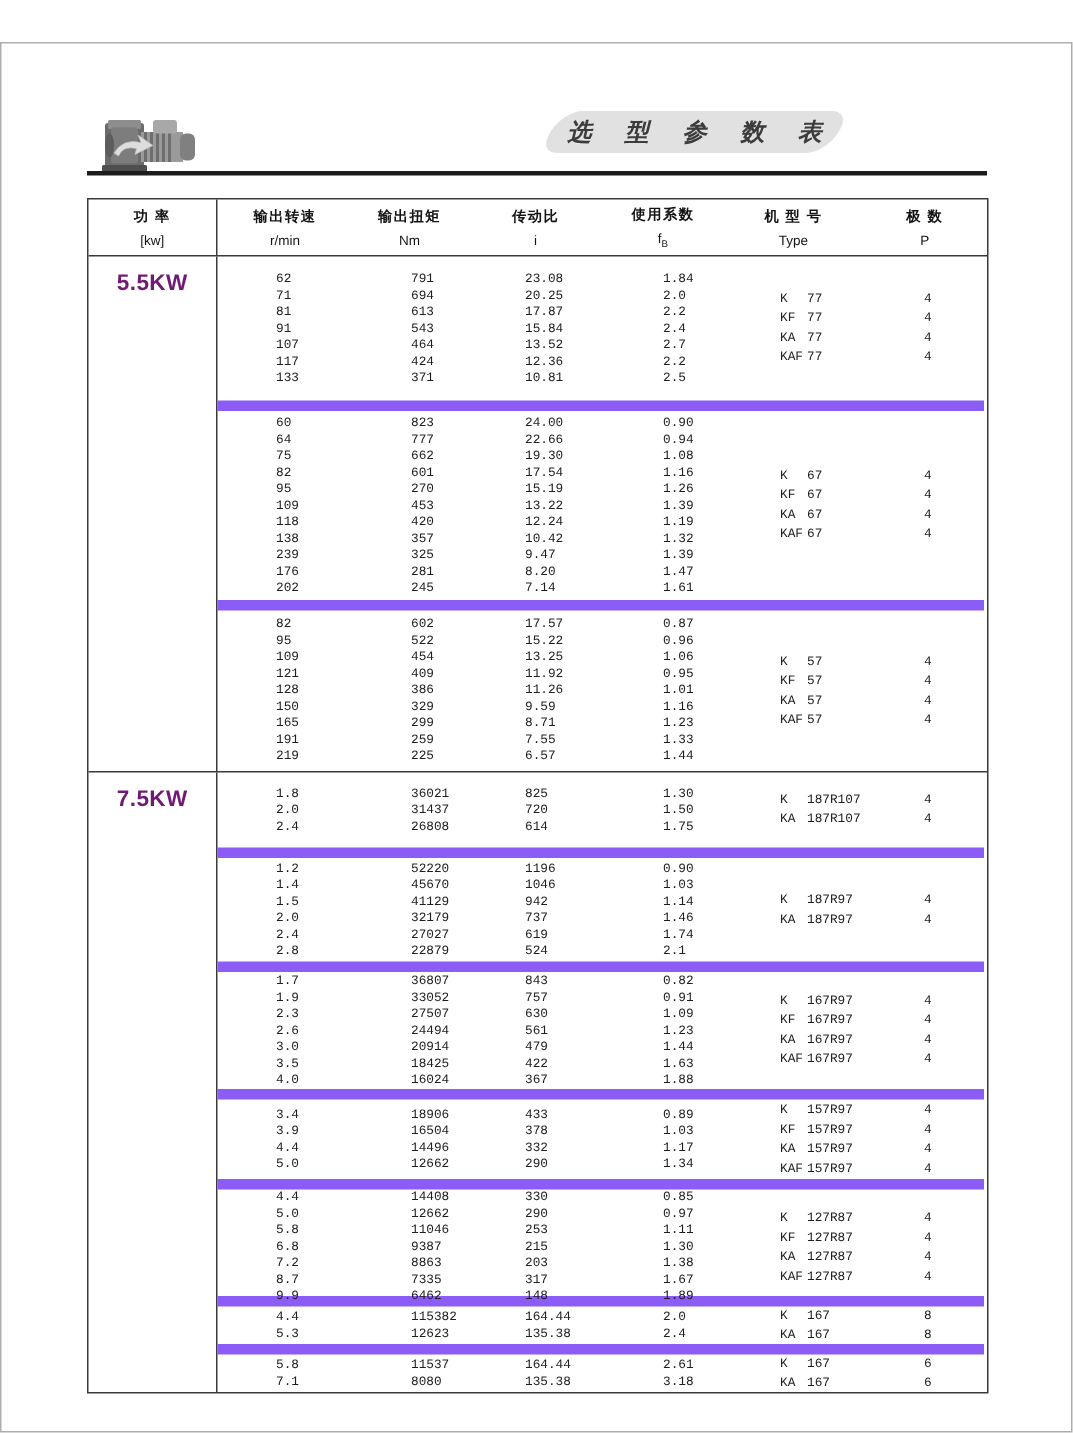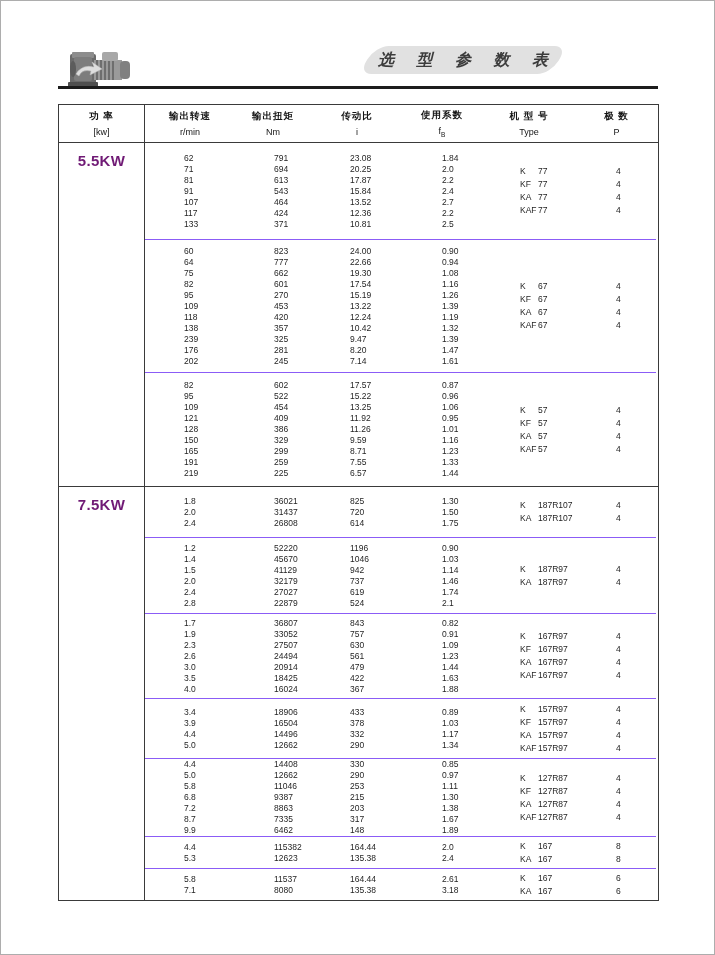--- a/index.html
+++ b/index.html
@@ -1,19 +1,19 @@
 <!DOCTYPE html>
 <html><head>
 <meta charset="utf-8">
 <title>选型参数表</title>
 <style>
   * { box-sizing: border-box; margin: 0; padding: 0; }
   html,body { width: 715px; height: 955px; }
   body { font-family: "Liberation Sans", sans-serif; background: #ffffff; position: relative; }
-  .page { position: absolute; inset: 0; border: 1px solid #adadad; background: #fff; }
+  .page { position: absolute; inset: 0; border: 1px solid #adadad; background: #fff; margin-top: 28px; }
 
   
   .logo { position: absolute; left: 61px; top: 39px; width: 77px; height: 53px; }
   .badge-wrap { position: absolute; left: 366px; top: 45px; width: 192px; height: 28px; }
   .badge-bg { position: absolute; inset: 0; background: #e1e1e1; transform: skewX(-32deg); border-radius: 13px; }
   .badge-text { position: absolute; inset: 0; display: flex; align-items: center; justify-content: center;
     font-size: 16px; font-weight: bold; font-style: italic; letter-spacing: 9px; color: #3c3c3c; padding-left: 9px; }
   .divider { position: absolute; left: 57px; top: 85px; width: 600px; height: 3px; background: #1c1c1c; }
 
   
@@ -22,23 +22,23 @@
   .hcell { display: flex; flex-direction: column; align-items: center; justify-content: center; gap: 4px; color: #141414; text-align: center; }
   .hcell .cn { font-size: 9.5px; font-weight: bold; letter-spacing: 1px; }
   .hcell .unit { font-size: 9px; }
   .hcell sub { font-size: 6.5px; }
   .hcell.first { border-right: 1px solid #3a3a3a; }
 
   .section { display: grid; grid-template-columns: 86px 511px; }
   .section + .section { border-top: 1.5px solid #3a3a3a; }
   .power-cell { border-right: 1px solid #3a3a3a; text-align: center; padding-top: 9px;
     font-weight: bold; font-size: 15px; color: #701a75; letter-spacing: 0.3px; }
-  .blocks { display: block; }
+  .blocks { display: block; font-family: Liberation Mono, monospace; }
   .block { display: grid; grid-template-columns: 90px 76px 92px 78px 96px 79px; }
-  .block + .block { border-top: 1px solid #8b5cf6; }
+  .block + .block { border-top: 7px solid #8b5cf6; }
   .col { display: flex; flex-direction: column; justify-content: center; padding-left: 39px; }
   .num-col .val { font-size: 8.5px; line-height: 11px; color: #1f1f1f; white-space: nowrap; }
   .type-col .trow { display: flex; font-size: 8.5px; line-height: 13px; color: #1f1f1f; white-space: nowrap; }
   .type-col .prefix { display: inline-block; min-width: 18px; }
   .poles-col .val { font-size: 8.5px; line-height: 13px; color: #1f1f1f; }
 </style>
 </head>
 <body>
 
 <div class="page">

